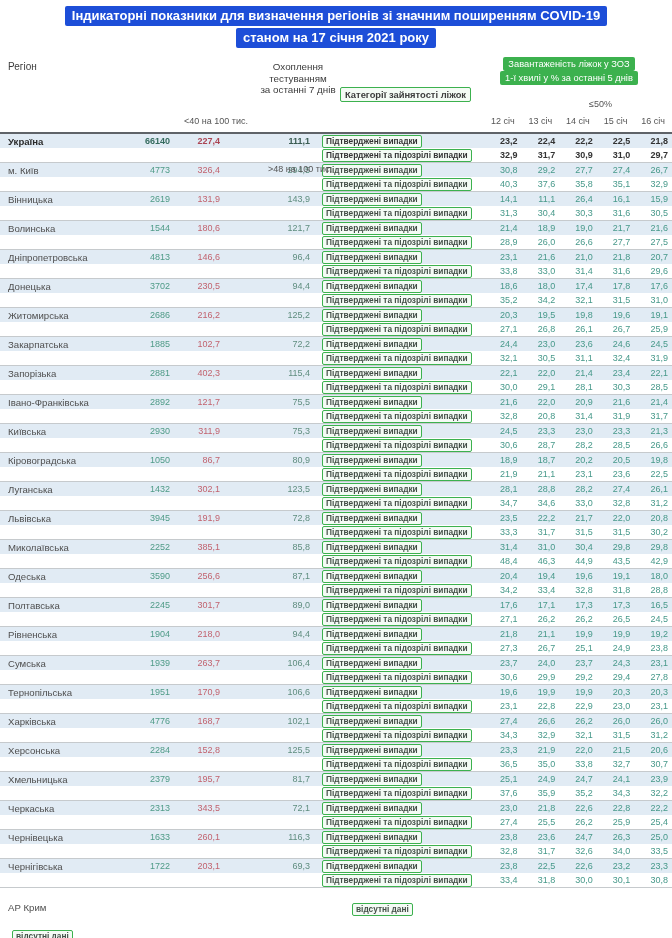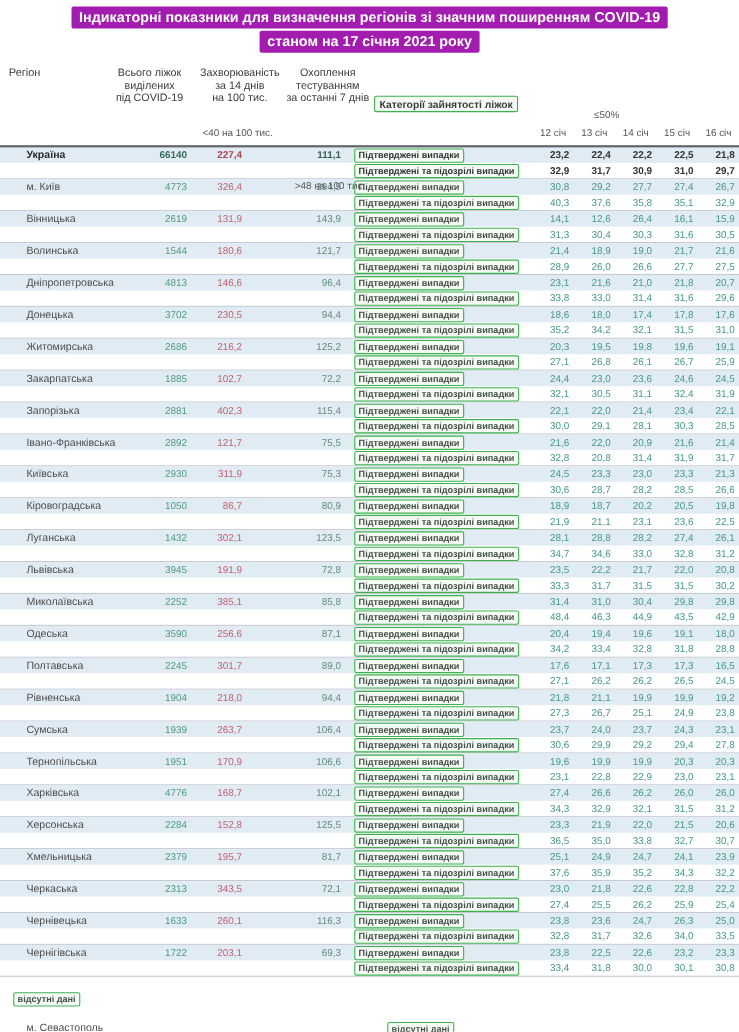--- a/index.html
+++ b/index.html
@@ -1,49 +1,49 @@
 <!DOCTYPE html>
 <html><head>
 <meta charset="utf-8">
 <style>
   html,body{margin:0;padding:0;background:#ffffff;}
   body{width:672px;height:938px;overflow:hidden;font-family:"Liberation Sans",sans-serif;-webkit-font-smoothing:antialiased;}
   .page{position:relative;width:672px;height:938px;background:#fff;}
 
   
   .title{height:50px;padding-top:5px;text-align:center;}
-  .gbar{display:inline-block;background:#a21caf;color:#ffffff;font-weight:700;font-size:13px;line-height:16px;padding:2px 7px;border-radius:2px;margin:1px 0;}
+  .gbar{display:inline-block;background:#1d4ed8;color:#ffffff;font-weight:700;font-size:13px;line-height:16px;padding:2px 7px;border-radius:2px;margin:1px 0;}
 
   
   .thead{position:relative;height:77px;border-bottom:2px solid #5f6368;font-size:9.8px;color:#3c3c3c;}
   .thead .abs{position:absolute;}
   .h-region{left:8px;top:6px;font-size:10px;}
   .h-col{top:6px;text-align:center;line-height:11.5px;}
   .h-beds{left:92px;width:88px;}
   .h-incid{left:178px;width:80px;}
   .h-test{left:254px;width:88px;}
   .h-cat{left:340px;top:32px;}
   .h-load{left:470px;width:198px;top:2px;text-align:center;line-height:12px;}
   .h-load .gmini{display:inline-block;background:#3cb14e;color:#fff;font-size:9.3px;padding:1px 5px;border-radius:2px;margin:0;}
-  .h-le50{left:540px;width:72px;top:44px;text-align:left;font-size:9px;color:#555;}
+  .h-le50{left:540px;width:72px;top:44px;text-align:right;font-size:9px;color:#555;}
   .h-sub{top:61px;font-size:9px;color:#555;text-align:center;}
   .h-lt40{left:168px;width:96px;}
   .h-gt48{left:252px;width:96px;margin-top:48px;}
   .h-dates{left:480px;width:188px;top:61px;display:flex;}
   .h-dates span{width:37.6px;text-align:right;padding-right:3px;box-sizing:border-box;font-size:9px;color:#555;}
 
   
   .gbox{display:inline-block;border:1px solid #3cb14e;background:#f4fbf5;color:#434f47;border-radius:2px;padding:0 3px;line-height:11px;font-size:8.3px;white-space:nowrap;font-weight:bold;}
   .h-cat .gbox{font-size:9.4px;line-height:13px;padding:0 4px;color:#3c3c3c;}
 
   
   .block{border-bottom:1px solid #c6cacd;}
   .srow{display:flex;align-items:center;height:14px;font-size:9px;}
   .srow.a{background:#e1ebf4;}
-  .c-name{width:110px;padding-left:24px;box-sizing:border-box;font-size:9.6px;color:#4f4f4f;white-space:nowrap;}
+  .c-name{width:110px;padding-left:8px;box-sizing:border-box;font-size:9.6px;color:#4f4f4f;white-space:nowrap;}
   .c-beds{width:60px;text-align:right;color:#4f9b87;}
   .c-incid{width:50px;text-align:right;color:#c2636f;}
   .c-test{width:90px;text-align:right;color:#5f8d7f;}
   .c-cat{width:150px;padding-left:12px;box-sizing:border-box;white-space:nowrap;}
   .c-vals{display:flex;width:188px;margin-left:auto;}
   .c-vals span{width:37.6px;text-align:right;padding-right:4px;box-sizing:border-box;color:#47998a;}
   .block.bold .c-name{font-weight:700;color:#2b2b2b;}
   .block.bold .c-beds{font-weight:700;color:#356b5e;}
   .block.bold .c-incid{font-weight:700;color:#ab4553;}
   .block.bold .c-test{font-weight:700;color:#3a5c52;}
@@ -62,43 +62,35 @@
 <div class="page">
 
   <div class="title">
     <div><span class="gbar">Індикаторні показники для визначення регіонів зі значним поширенням COVID-19</span></div>
     <div><span class="gbar">станом на 17 січня 2021 року</span></div>
   </div>
 
   <div class="thead">
     <div class="abs h-region">Регіон</div>
 
-    <div class="abs h-col h-beds">
-      <div>Всього ліжок</div>
-      <div>виділених</div>
-      <div>під COVID-19</div>
-    </div>
-
-    <div class="abs h-col h-incid">
-      <div>Захворюваність</div>
-      <div>за 14 днів</div>
-      <div>на 100 тис.</div>
-    </div>
+
 
     <div class="abs h-col h-test">
       <div>Охоплення</div>
       <div>тестуванням</div>
       <div>за останні 7 днів</div>
     </div>
 
     <div class="abs h-cat">
       <span class="gbox">Категорії зайнятості ліжок</span>
     </div>
 
     <div class="abs h-load">
+      <div><span class="gmini">Завантаженість ліжок у ЗОЗ</span></div>
+      <div><span class="gmini">1-ї хвилі у % за останні 5 днів</span></div>
     </div>
 
     <div class="abs h-le50">≤50%</div>
 
     <div class="abs h-sub h-lt40">&lt;40 на 100 тис.</div>
     <div class="abs h-sub h-gt48">&gt;48 на 100 тис.</div>
 
     <div class="abs h-dates">
       <span>12 січ</span>
       <span>13 січ</span>
@@ -171,21 +163,21 @@
       </div>
       <div class="block">
         <div class="srow a">
           <div class="c-name">Вінницька</div>
           <div class="c-beds">2619</div>
           <div class="c-incid">131,9</div>
           <div class="c-test">143,9</div>
           <div class="c-cat"><span class="gbox">Підтверджені випадки</span></div>
           <div class="c-vals">
             <span>14,1</span>
-            <span>12,6</span>
+            <span>11,1</span>
             <span>26,4</span>
             <span>16,1</span>
             <span>15,9</span>
           </div>
         </div>
         <div class="srow b">
           <div class="c-name"></div>
           <div class="c-beds"></div>
           <div class="c-incid"></div>
           <div class="c-test"></div>
@@ -883,21 +875,21 @@
           <div class="c-vals">
             <span>33,4</span>
             <span>31,8</span>
             <span>30,0</span>
             <span>30,1</span>
             <span>30,8</span>
           </div>
         </div>
       </div>
       <div class="nodata nd1">
+        <div class="c-name">АР Крим</div>
         <div class="c-cat"><span class="gbox">відсутні дані</span></div>
       </div>
       <div class="nodata nd2">
-        <div class="c-name">м. Севастополь</div>
         <div class="c-cat"><span class="gbox">відсутні дані</span></div>
       </div>
     </div>
 
 </div>
 
 </body></html>

